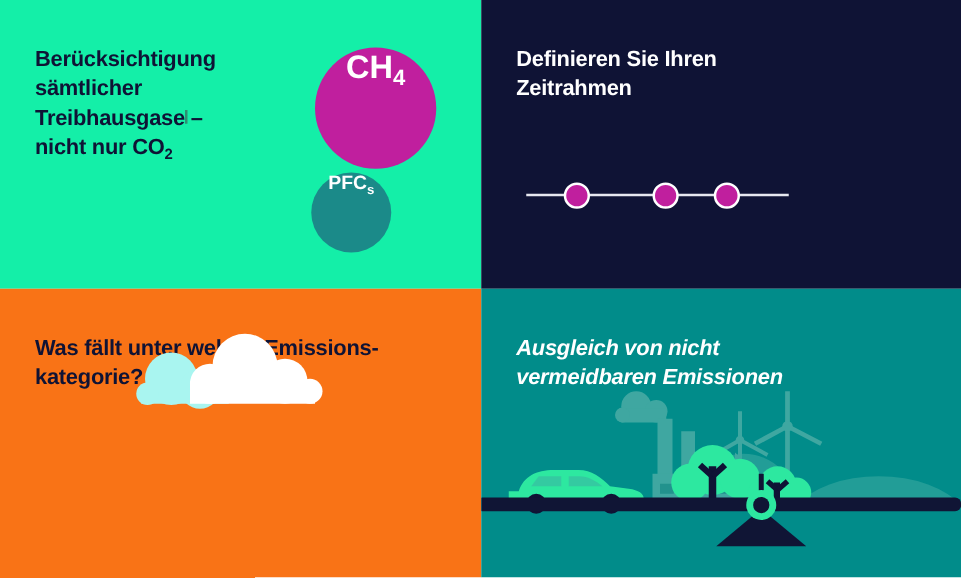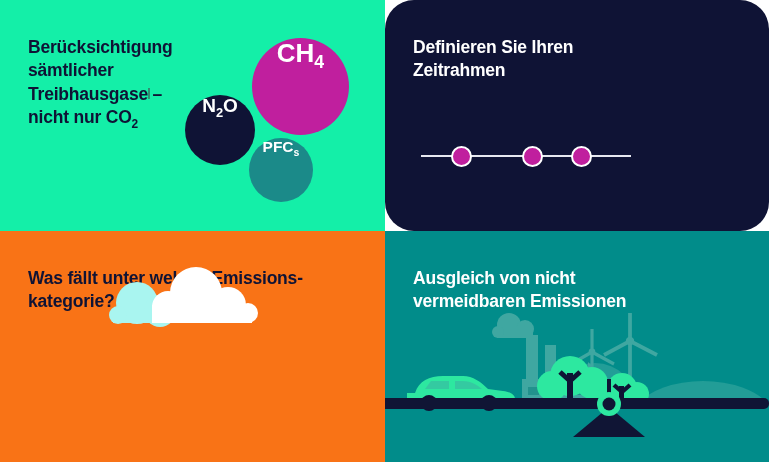--- a/index.html
+++ b/index.html
@@ -13,23 +13,23 @@
     position:relative;
     width:769px; height:462px;
     display:grid;
     grid-template-columns:385px 384px;
     grid-template-rows:231px 231px;
   }
   .panel { position:relative; overflow:hidden; }
 
   
   .p-ghg    { background:#14EFA8; }
-  .p-time   { background:#0F1335;border-radius:29px; }
+  .p-time   { background:#0F1335; }
   .p-scope  { background:#f97316; }
-  .p-offset { background:#018C8A; }
+  .p-offset { background:#018C8A;font-style:italic; }
 
   
   .headline {
     position:absolute;
     left:28px; top:36px;
     font-size:17.5px;
     font-weight:bold;
     line-height:1.33;
     letter-spacing:-0.2px;
     white-space:pre-line;
@@ -106,23 +106,20 @@
     <h2 class="headline dark"><span>Berücksichtigung
 sämtlicher
 Treibhausgase –
 nicht nur CO</span><span class="co2-sub">2</span></h2>
     <div class="co2-artifact"></div>
 
     <div class="bubble bub-ch4">
       <span><span>CH</span><span class="sub">4</span></span>
     </div>
 
-    <div class="bubble bub-n2o">
-      <span><span>N</span><span class="sub">2</span><span>O</span></span>
-    </div>
 
     <div class="bubble bub-pfcs">
       <span><span>PFC</span><span class="sub">s</span></span>
     </div>
   </section>
 
   <section class="panel p-time">
     <h2 class="headline light">Definieren Sie Ihren
 Zeitrahmen</h2>
 

